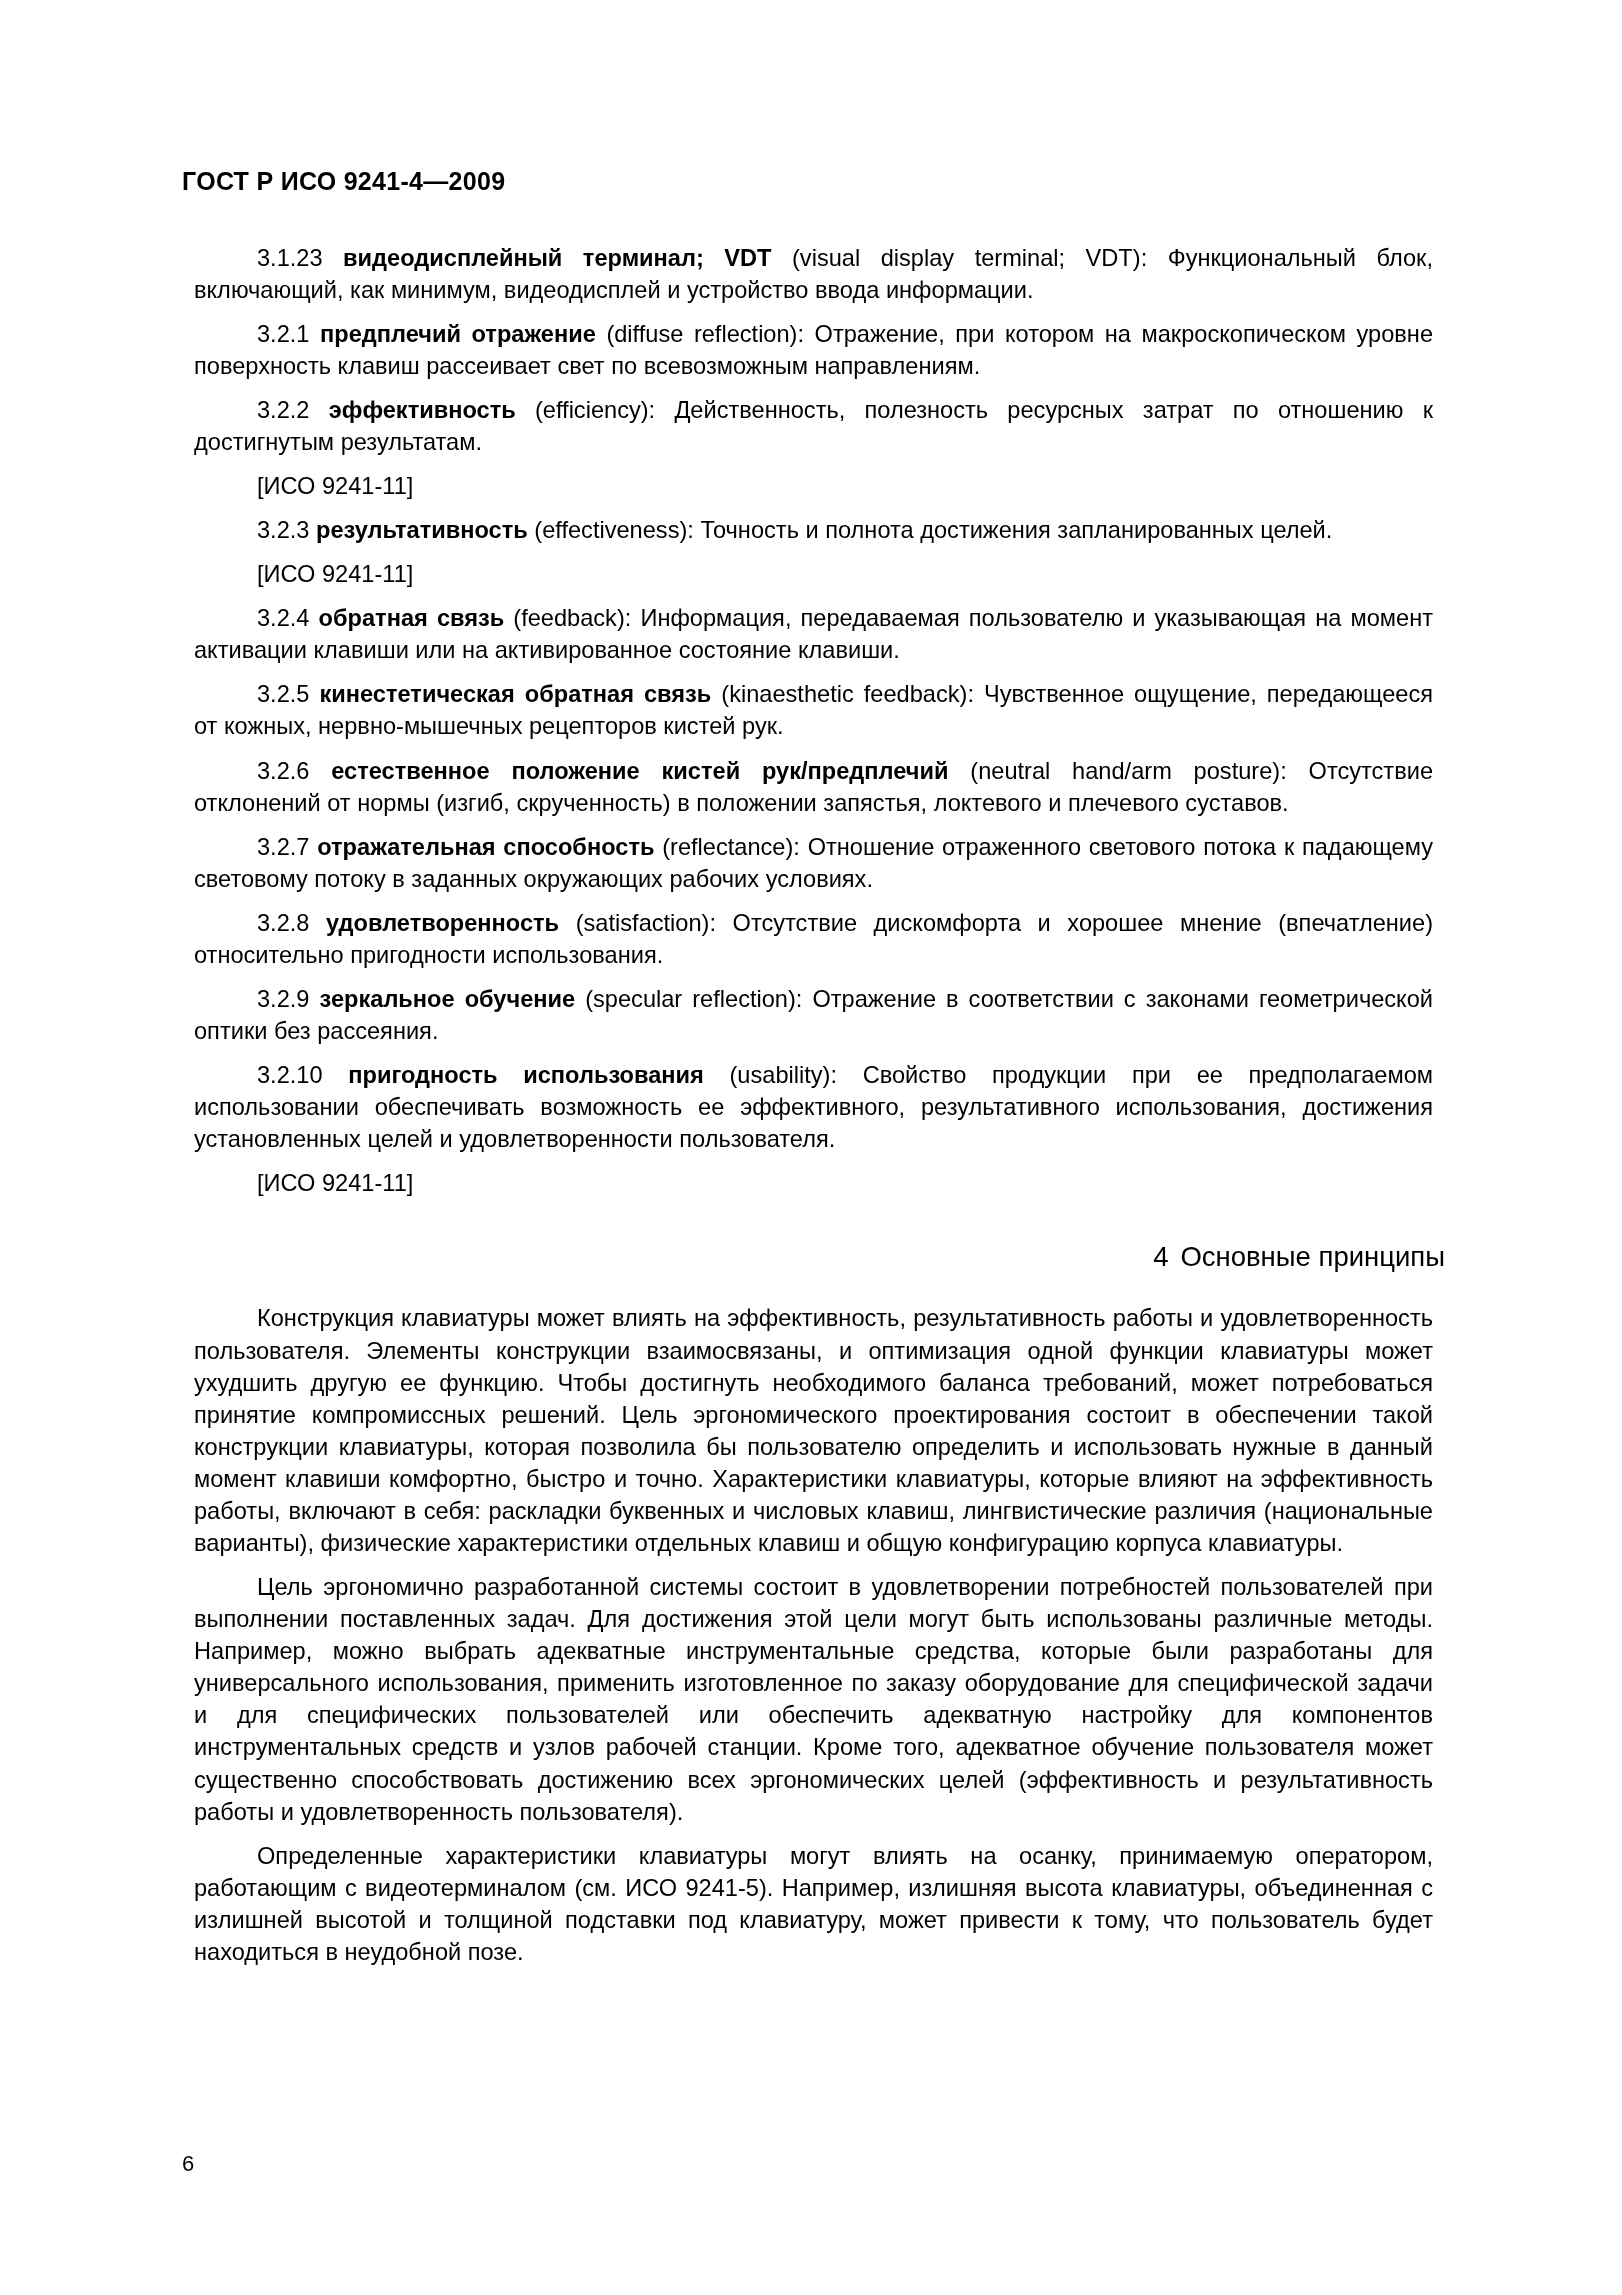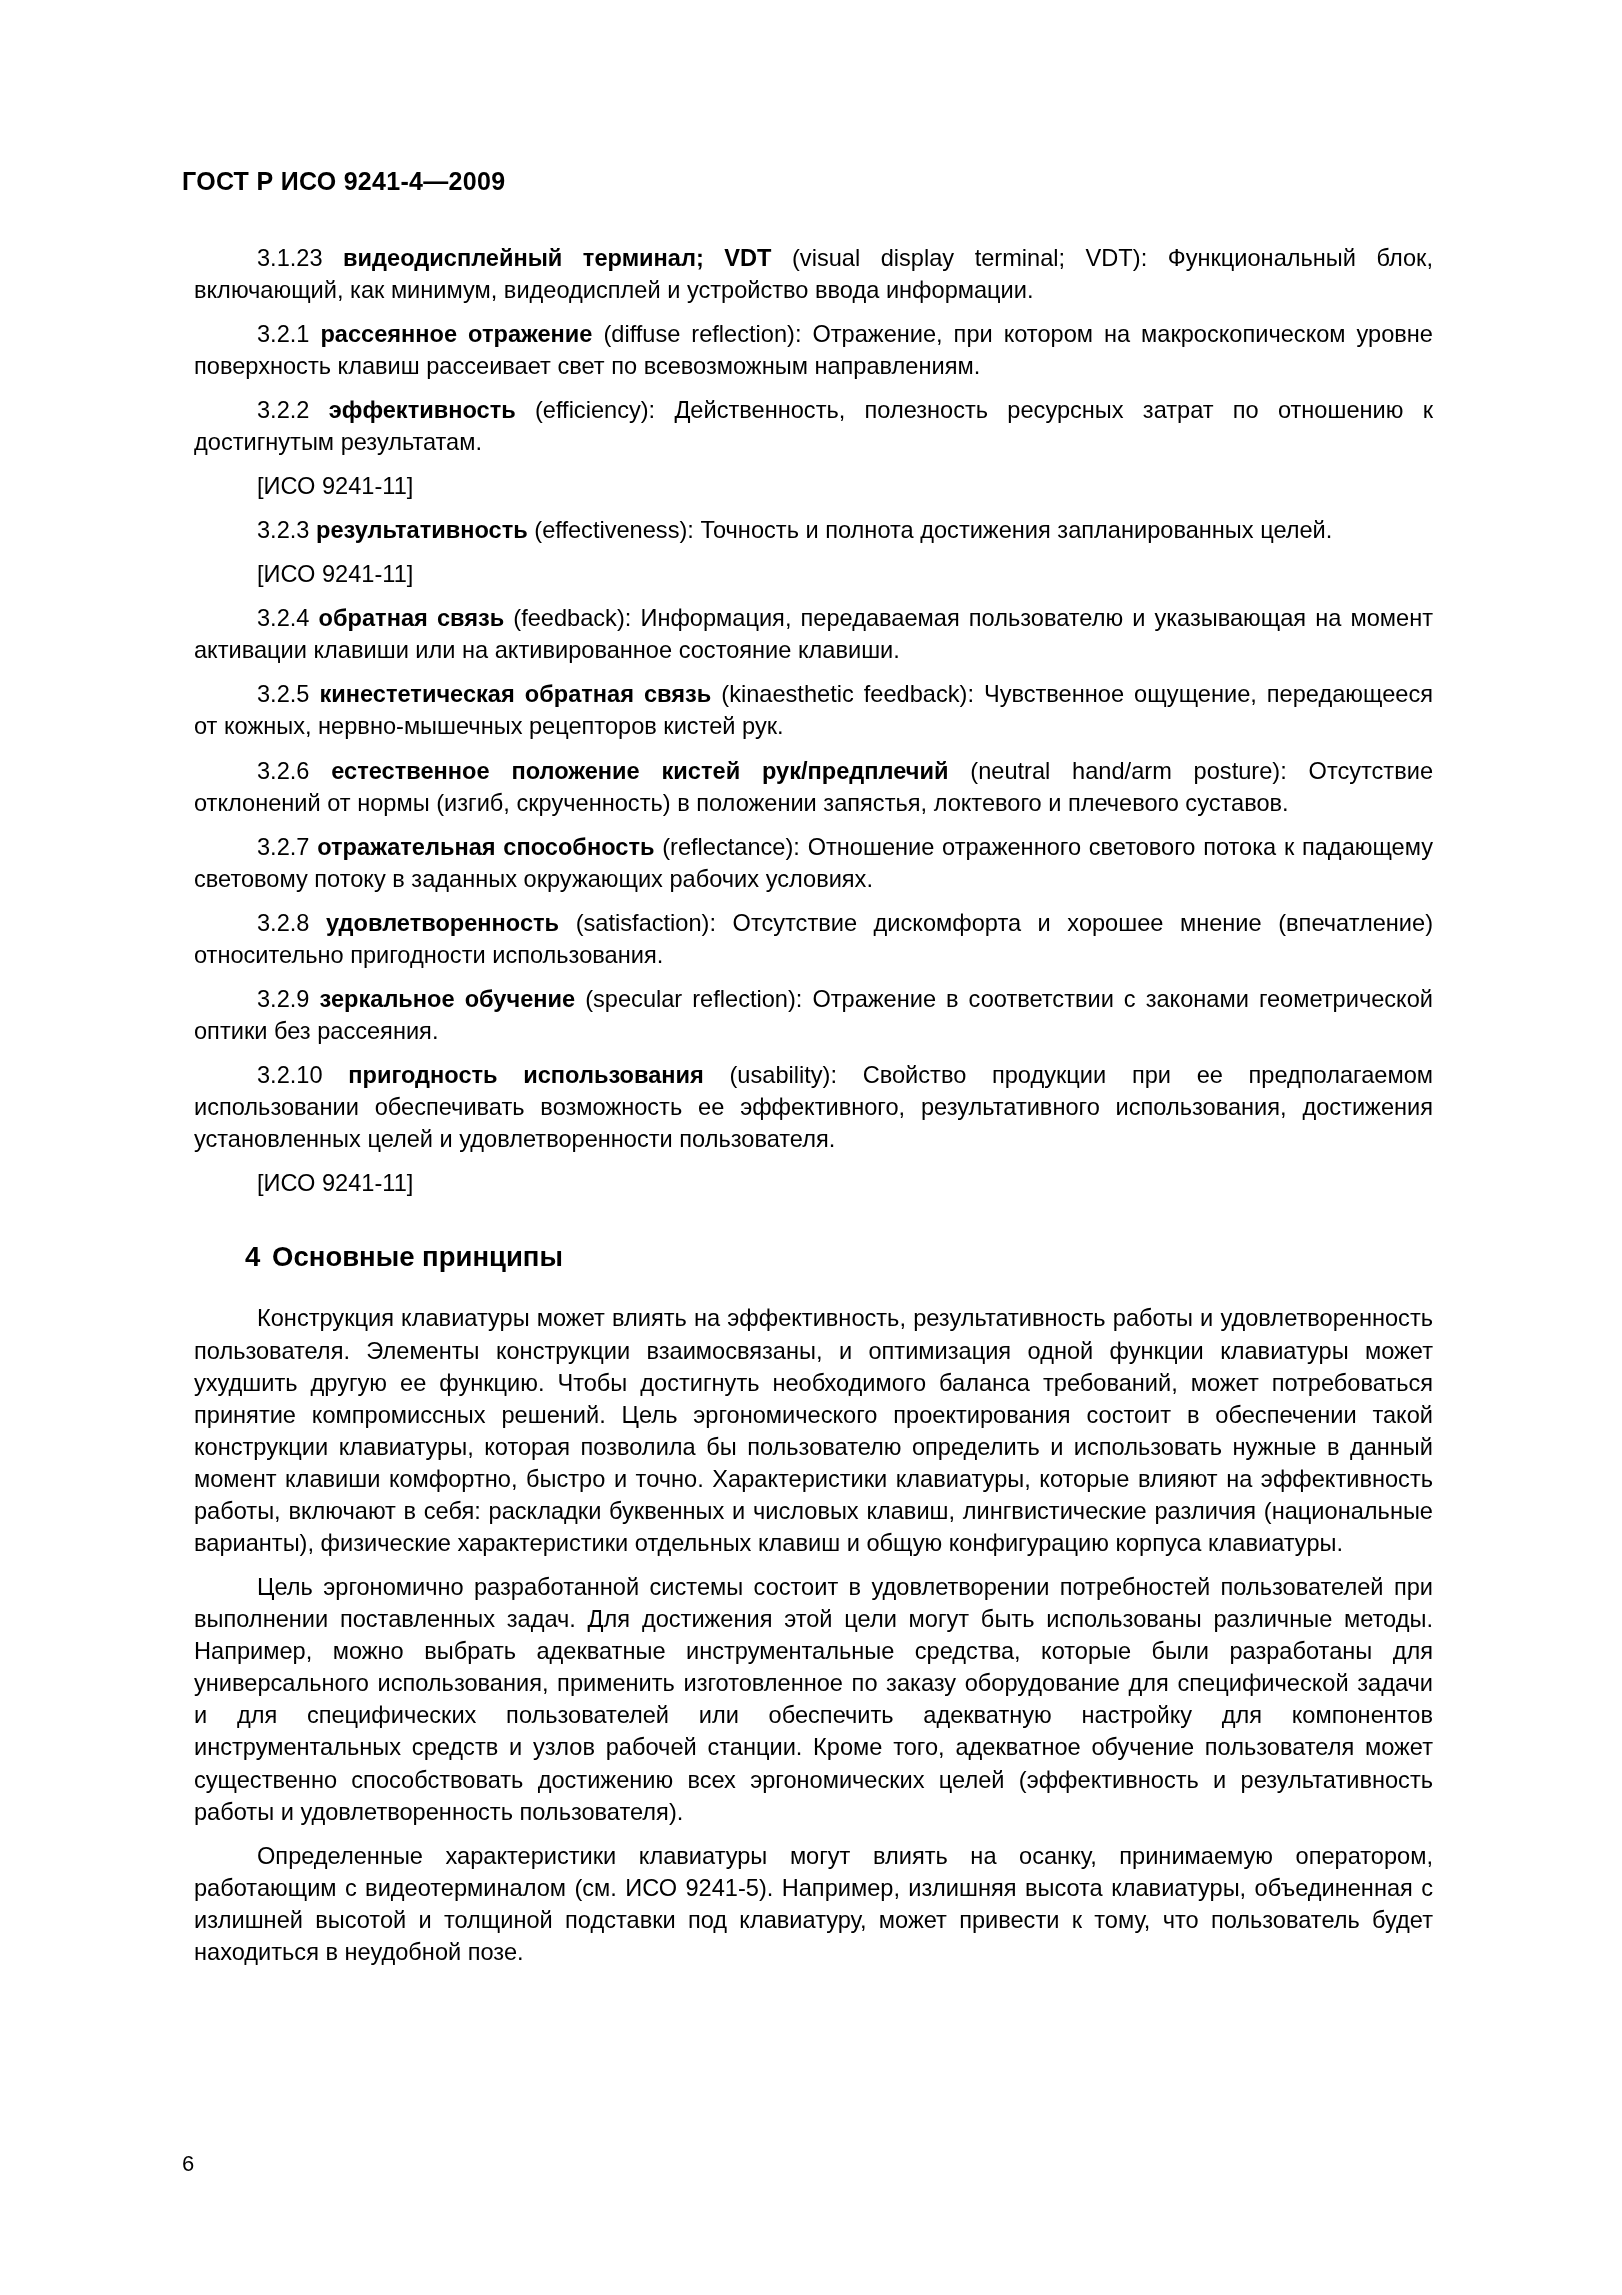--- a/index.html
+++ b/index.html
@@ -51,24 +51,25 @@
   }
   .sec-title {
     font-weight: bold;
     font-size: 23.6px;
   }
   .clause {
     font-size: 23.6px;
   }
   .h2 {
     font-size: 27.5px;
-    font-weight: bold;
+    font-weight: normal;
     margin: 41px 0 29px 0;
     text-indent: 63px;
     line-height: 1.2;
+    text-align: right;
   }
   .h2 .num {
     margin-right: 11.8px;
   }
   .block {
     margin-bottom: 0px;
   }
   .para-body {
     text-indent: 63px;
   }
@@ -84,21 +85,21 @@
 
 <div class="page">
 
   <div class="content">
 
     <div class="doc-header">ГОСТ Р ИСО 9241-4—2009</div>
 
     <p class="indent block"><span class="clause">3.1.23</span> <span class="term">видеодисплейный терминал; VDT</span> <span>(visual display terminal; VDT)</span><span>: Функциональный блок, включающий, как минимум, видеодисплей и устройство ввода информации.</span></p>
 
 
-    <p class="indent block"><span class="clause">3.2.1</span> <span class="term">рассеянное отражение</span> <span>(diffuse reflection)</span><span>: Отражение, при котором на макроскопическом уровне поверхность клавиш рассеивает свет по всевозможным направлениям.</span></p>
+    <p class="indent block"><span class="clause">3.2.1</span> <span class="term">предплечий отражение</span> <span>(diffuse reflection)</span><span>: Отражение, при котором на макроскопическом уровне поверхность клавиш рассеивает свет по всевозможным направлениям.</span></p>
 
     <p class="indent block"><span class="clause">3.2.2</span> <span class="term">эффективность</span> <span>(efficiency)</span><span>: Действенность, полезность ресурсных затрат по отношению к достигнутым результатам.</span></p>
     <p class="indent block">[ИСО 9241-11]</p>
 
     <p class="indent block"><span class="clause">3.2.3</span> <span class="term">результативность</span> <span>(effectiveness)</span><span>: Точность и полнота достижения запланированных целей.</span></p>
     <p class="indent block">[ИСО 9241-11]</p>
 
     <p class="indent block"><span class="clause">3.2.4</span> <span class="term">обратная связь</span> <span>(feedback)</span><span>: Информация, передаваемая пользователю и указывающая на момент активации клавиши или на активированное состояние клавиши.</span></p>
 
     <p class="indent block"><span class="clause">3.2.5</span> <span class="term">кинестетическая обратная связь</span> <span>(kinaesthetic feedback)</span><span>: Чувственное ощущение, переда­ющееся от кожных, нервно-мышечных рецепторов кистей рук.</span></p>

